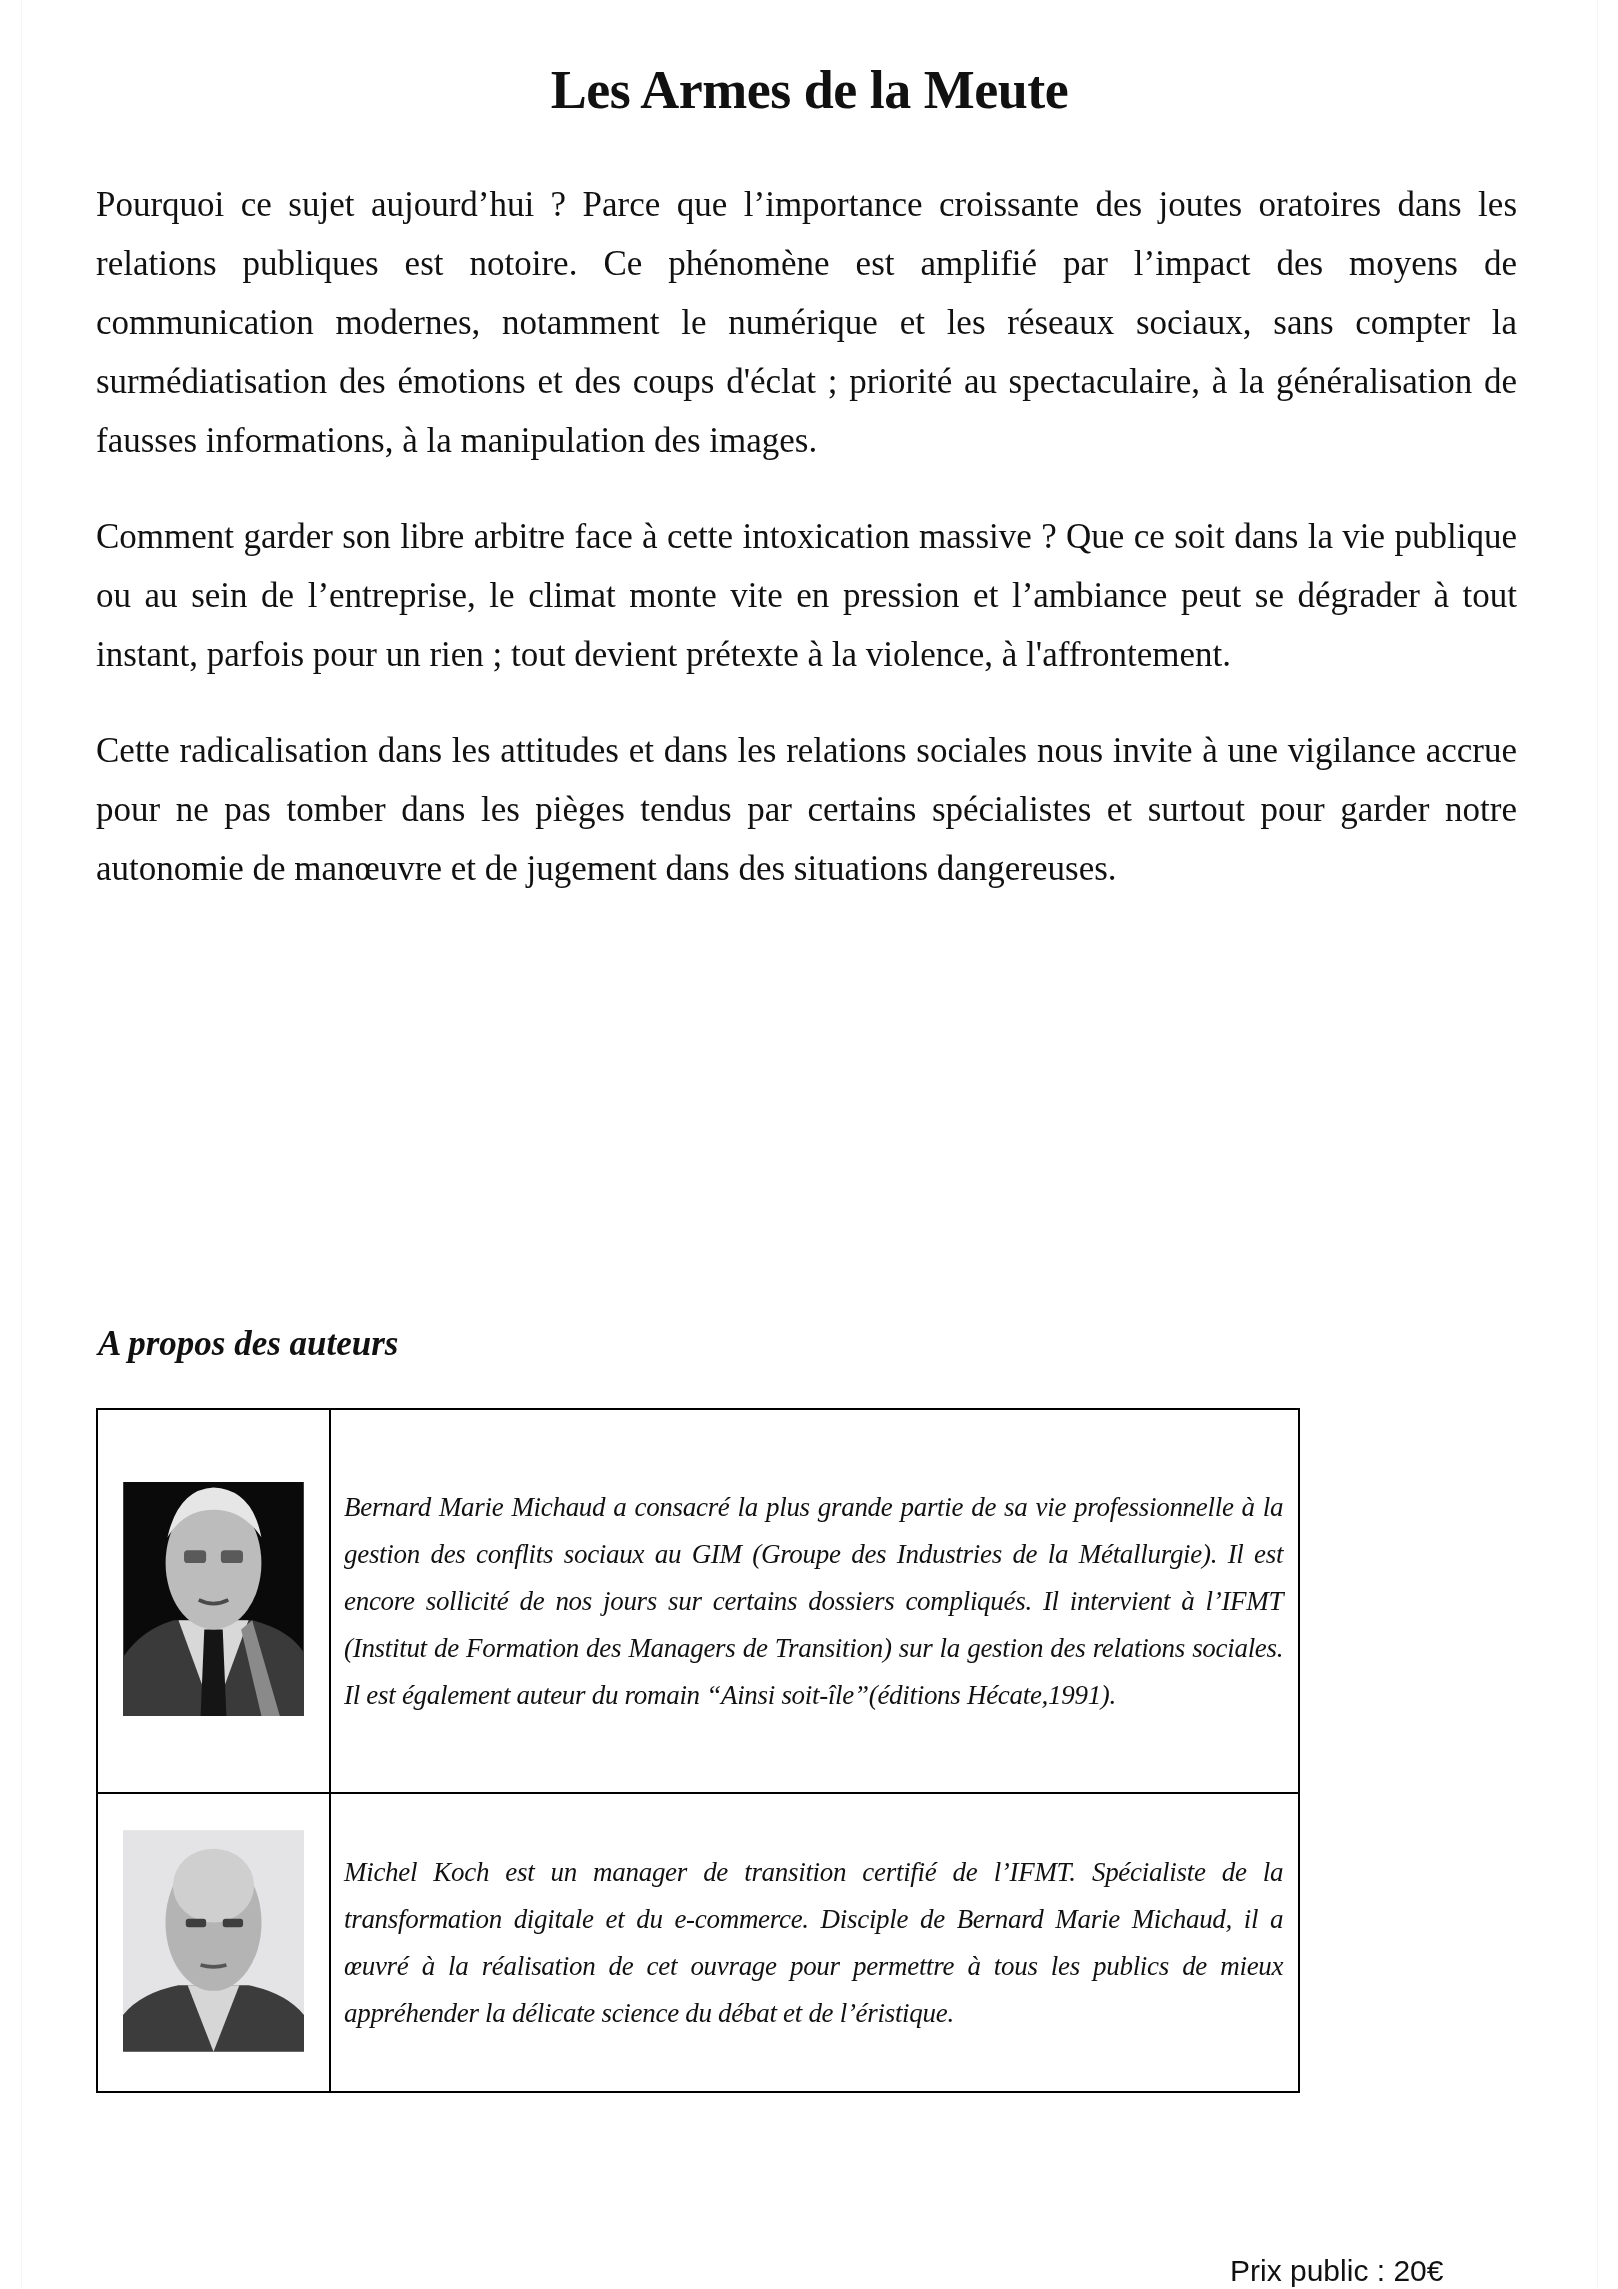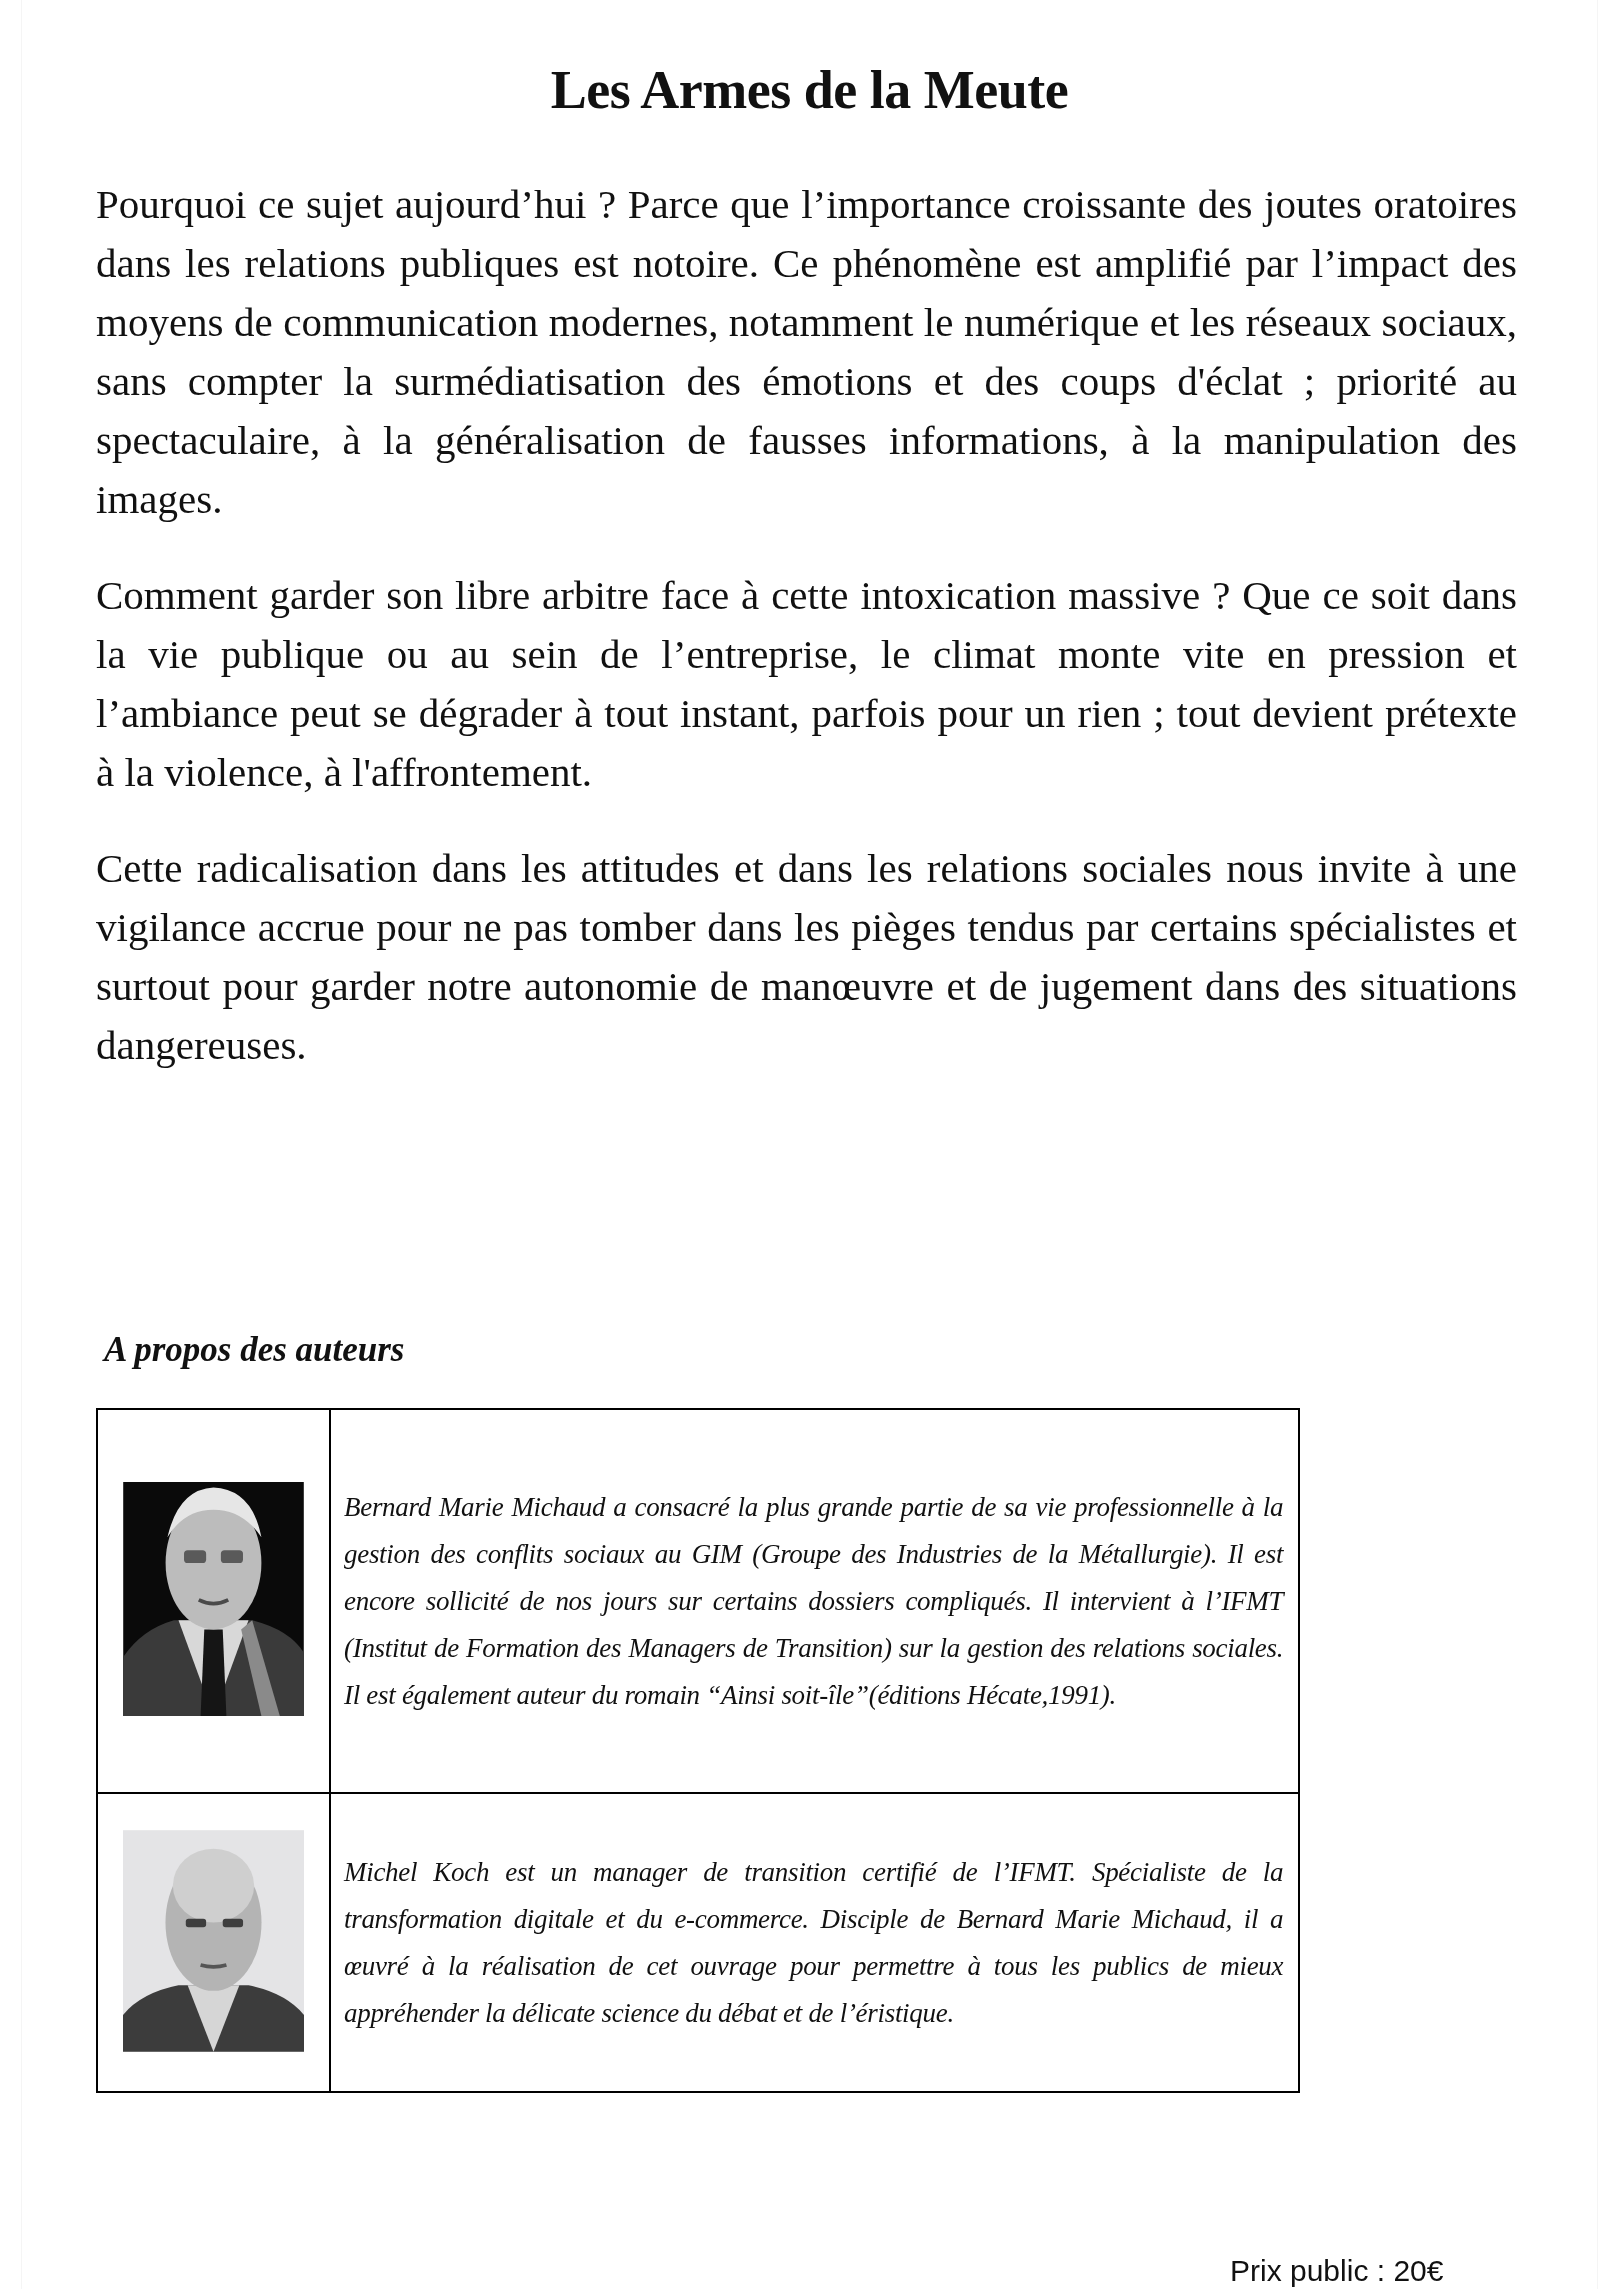--- a/index.html
+++ b/index.html
@@ -7,26 +7,26 @@
       width: 1619px; height: 2290px; position: relative; overflow: hidden;
       font-family: "Liberation Serif", "DejaVu Serif", serif; color: #111;
     }
     .page-edge { position: absolute; left: 22px; top: 0; width: 1575px; height: 2290px; background: #fff; box-shadow: 0 0 0 0.9px #f4f4f4; }
     .title {
       position: absolute; top: 59px; left: 0; width: 1619px; text-align: center;
       font-size: 54px; font-weight: bold; letter-spacing: -0.5px; margin: 0;
     }
     .body {
       position: absolute; left: 96px; top: 175px; width: 1421px;
-      font-size: 41px; line-height: 59px; text-align: justify;
+      font-size: 35px; line-height: 59px; text-align: justify;
     }
     .body p { margin: 0 0 37px 0; }
     .about-heading {
       position: absolute; left: 96px; top: 1322px;
-      font-size: 35px; font-weight: bold; font-style: italic; margin: 8px;
+      font-size: 35px; font-weight: bold; font-style: italic; margin: 2px;
     }
     .authors-table {
       position: absolute; left: 96px; top: 1408px; width: 1204px;
       border-collapse: collapse; border: 2.8px solid #000;
     }
     .authors-table td { border: 2.8px solid #000; vertical-align: middle; }
     .photo-cell { width: 229px; text-align: center; }
     .bio-cell {
       padding: 0 14.8px 0 13px;
       font-style: italic; font-size: 27px; line-height: 47px; text-align: justify;

